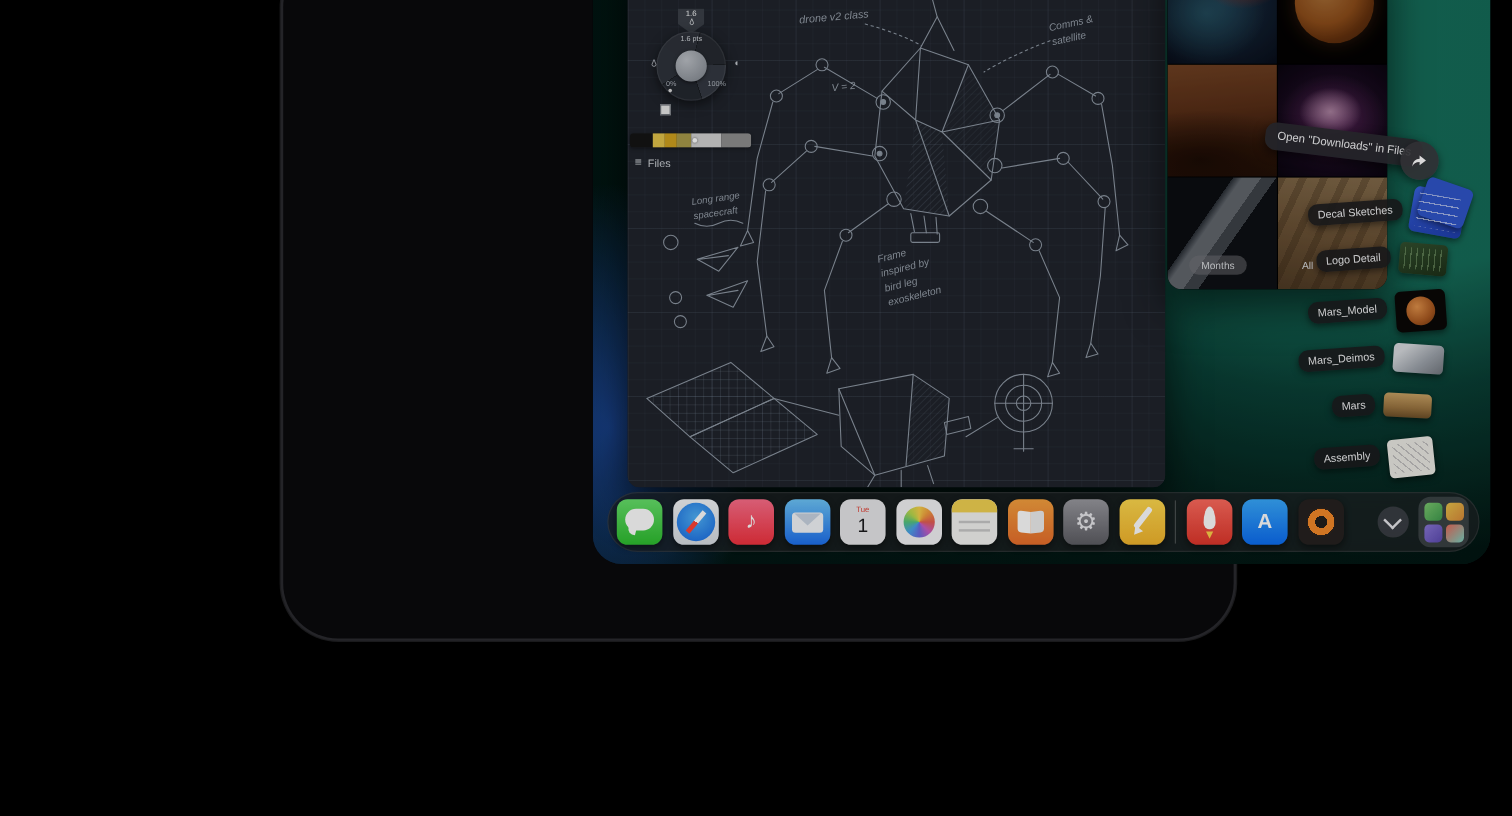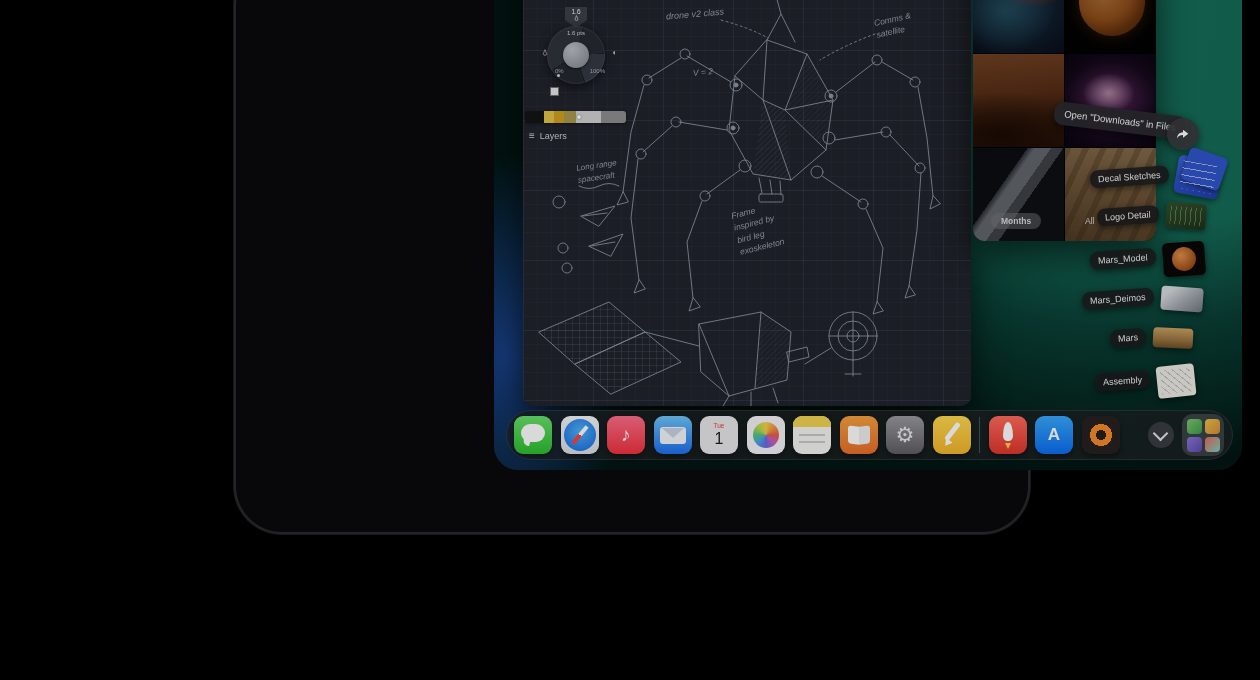--- a/index.html
+++ b/index.html
@@ -88,21 +88,21 @@
       background:radial-gradient(130px 55px at 30% 85%,rgba(28,10,3,.75),transparent 75%);}
   .t-orion{background:radial-gradient(26px 20px at 48% 42%,rgba(242,186,226,.95),transparent),
            radial-gradient(62px 52px at 50% 48%,rgba(154,62,146,.6),transparent 72%),
            radial-gradient(92px 82px at 52% 50%,#3a1a44,#0b0512 80%),#070310;}
   .t-craft{background:linear-gradient(125deg,#101318 35%,#3a414a 35%,#888f98 40% 50%,#565c64 50% 58%,#14171c 58%),#101318;}
   .t-dunes{background:linear-gradient(190deg,#b59468 0%,#93714a 52%,#6e5233 100%);}
   .t-dunes::before{content:"";position:absolute;inset:0;
       background:repeating-linear-gradient(115deg,rgba(60,40,18,.25) 0 6px,transparent 6px 16px);}
   .p-dim{position:absolute;inset:0;background:rgba(0,0,0,.28);z-index:2;}
   .p-tabs{position:absolute;left:0;top:253px;width:100%;z-index:3;font-size:8.5px;color:#d8dadd;}
-  .p-tab-months{position:absolute;left:18px;top:0;background:rgba(118,118,124,.5);border-radius:10px;padding:3px 10px;font-weight:bold;}
+  .p-tab-months{position:absolute;left:18px;top:0;background:rgba(118,118,124,.5);border-radius:10px;padding:3px 10px;}
   .p-tab-all{position:absolute;left:106px;top:3px;padding:0 6px;}
 
   
   .drag-layer{position:absolute;inset:0;z-index:40;pointer-events:none;}
   .drag-layer > *{pointer-events:auto;}
   .drop-tooltip{position:absolute;left:560px;top:149px;transform:rotate(7deg);
       background:rgba(43,43,48,.95);color:#f2f2f4;font-size:9.5px;padding:6px 10px;border-radius:9px;
       white-space:nowrap;box-shadow:0 3px 9px rgba(0,0,0,.55);}
   .share-badge{position:absolute;left:673px;top:158px;width:32px;height:32px;border-radius:50%;
       background:rgba(58,58,62,.92);display:flex;align-items:center;justify-content:center;
@@ -330,21 +330,21 @@
             <div class="pal-seg" style="width:10px;background:#e3c44a"></div>
             <div class="pal-seg" style="width:10px;background:#cfa21f"></div>
             <div class="pal-seg" style="width:12px;background:#a89a4a"></div>
             <div class="pal-seg" style="width:25px;background:#d2d2d2"></div>
             <div class="pal-seg" style="width:25px;background:#8f8f8f"></div>
             <div class="pal-dot"></div>
           </div>
 
           <div class="layers-btn">
             <span class="glyph">≡</span>
-            <span>Layers</span>
+            <span>Files</span>
           </div>
         </div>
       </div>
 
       <div class="app-photos">
         <div class="p-grid">
           <div class="tile t-nebula"></div>
           <div class="tile t-mars"></div>
           <div class="tile t-marssurface"></div>
           <div class="tile t-orion"></div>

